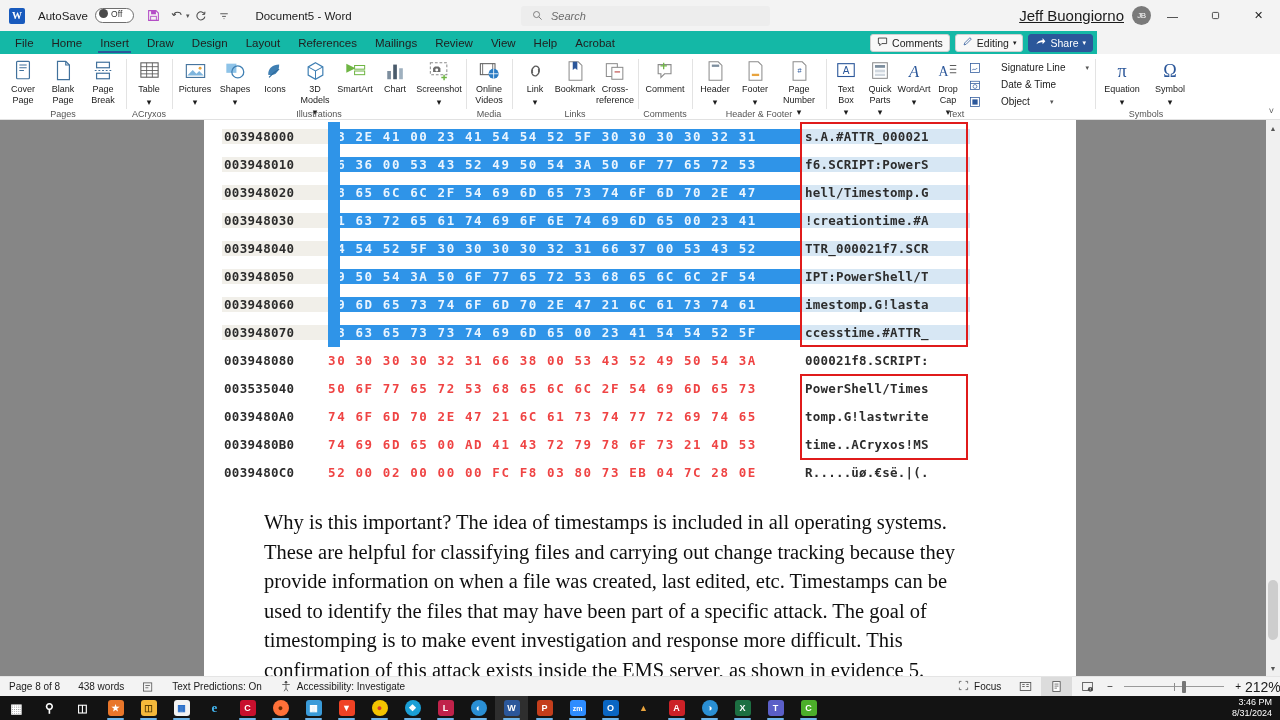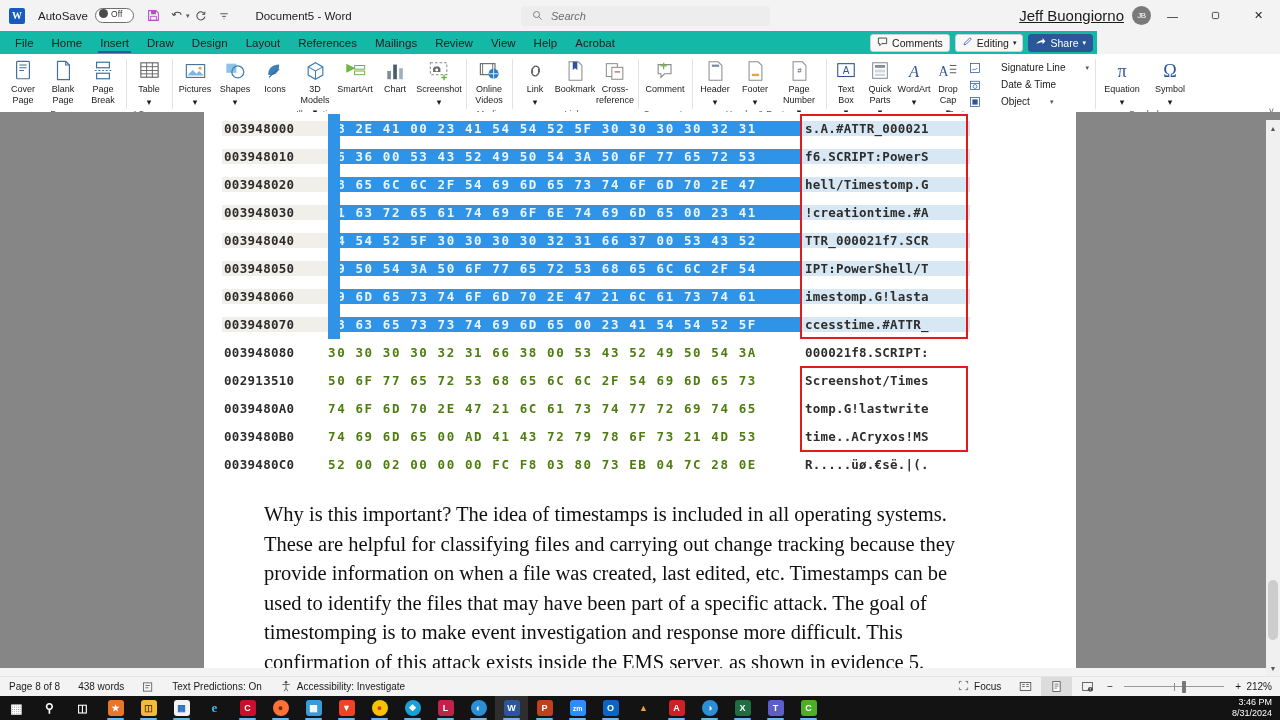--- a/index.html
+++ b/index.html
@@ -147,41 +147,41 @@
     font-size: 10px; color: #1b1b1b; gap: 20px; padding: 0 3px;
   }
   .rsmall .si { width: 13px; height: 13px; display:flex; align-items:center; justify-content:center; }
   .collapse-ribbon {
     position: absolute; right: 6px; bottom: 3px;
     font-size: 9px; color: #555;
   }
 
   
   .docarea {
-    position: absolute; top: 112px; left: 0; width: 1280px; height: 556px;
+    position: absolute; top: 120px; left: 0; width: 1280px; height: 556px;
     background: #868686; overflow: hidden;
   }
   .page {
     position: absolute; left: 204px; top: 0; width: 872px; height: 556px;
     background: #fff;
   }
 
   
   .hexblock {
     position: absolute; left: 18px; top: 2px; width: 752px;
     font-family: "DejaVu Sans Mono", monospace;
     font-size: 12.5px;
   }
   .hexrow { display: flex; height: 28px; align-items: center; }
   .hexoff {
     width: 106px; color: #2d2d2d; font-weight: bold;
     letter-spacing: .3px; font-size: 12.5px; padding-left: 2px;
   }
   .hexbytes {
-    width: 472px; color: #4d7c0f; font-weight: bold;
+    width: 472px; color: #ef4444; font-weight: bold;
     letter-spacing: 1.6px; font-size: 12.5px; white-space: nowrap;
   }
   .hexascii {
     width: 170px; color: #2d2d2d; font-weight: bold;
     letter-spacing: .2px; font-size: 12.5px; white-space: nowrap;
     padding-left: 5px;
   }
   .hexrow.sel .hexbytes { background: #2f94e8; color: #eaf5ff; }
   .hexrow.sel .hexascii { background: #d7e7f4; }
   .hexrow.sel .hexoff { background: #f1efe9; }
@@ -230,21 +230,21 @@
     display: flex; align-items: center;
   }
   .zoom-slider .track { width: 100%; height: 1px; background: #9a9a9a; }
   .zoom-slider .tick {
     position: absolute; left: 50%; top: 3px; width: 1px; height: 8px; background: #8d8d8d;
   }
   .zoom-slider .handle {
     position: absolute; left: 58%; top: 1px; width: 4px; height: 12px;
     background: #767676; border-radius: 1px;
   }
-  .zoom-pct { font-size: 10px; width: 33px; text-align: right; padding-right: 6px; }
+  .zoom-pct { font-size: 14px; width: 33px; text-align: right; padding-right: 6px; }
 
   
   .taskbar {
     position: absolute; top: 696px; left: 0; width: 1280px; height: 24px;
     background: #131313; display: flex; align-items: center;
   }
   .tb-icon {
     width: 33px; height: 24px; display: flex; align-items: center;
     justify-content: center; position: relative;
   }
@@ -754,23 +754,23 @@
         <span class="hexoff">003948070</span>
         <span class="hexbytes">63 63 65 73 73 74 69 6D 65 00 23 41 54 54 52 5F</span>
         <span class="hexascii">ccesstime.#ATTR_</span>
       </div>
       <div class="hexrow">
         <span class="hexoff">003948080</span>
         <span class="hexbytes">30 30 30 30 32 31 66 38 00 53 43 52 49 50 54 3A</span>
         <span class="hexascii">000021f8.SCRIPT:</span>
       </div>
       <div class="hexrow">
-        <span class="hexoff">002913510</span>
+        <span class="hexoff">003535040</span>
         <span class="hexbytes">50 6F 77 65 72 53 68 65 6C 6C 2F 54 69 6D 65 73</span>
-        <span class="hexascii">Screenshot/Times</span>
+        <span class="hexascii">PowerShell/Times</span>
       </div>
       <div class="hexrow">
         <span class="hexoff">0039480A0</span>
         <span class="hexbytes">74 6F 6D 70 2E 47 21 6C 61 73 74 77 72 69 74 65</span>
         <span class="hexascii">tomp.G!lastwrite</span>
       </div>
       <div class="hexrow">
         <span class="hexoff">0039480B0</span>
         <span class="hexbytes">74 69 6D 65 00 AD 41 43 72 79 78 6F 73 21 4D 53</span>
         <span class="hexascii">time..ACryxos!MS</span>

